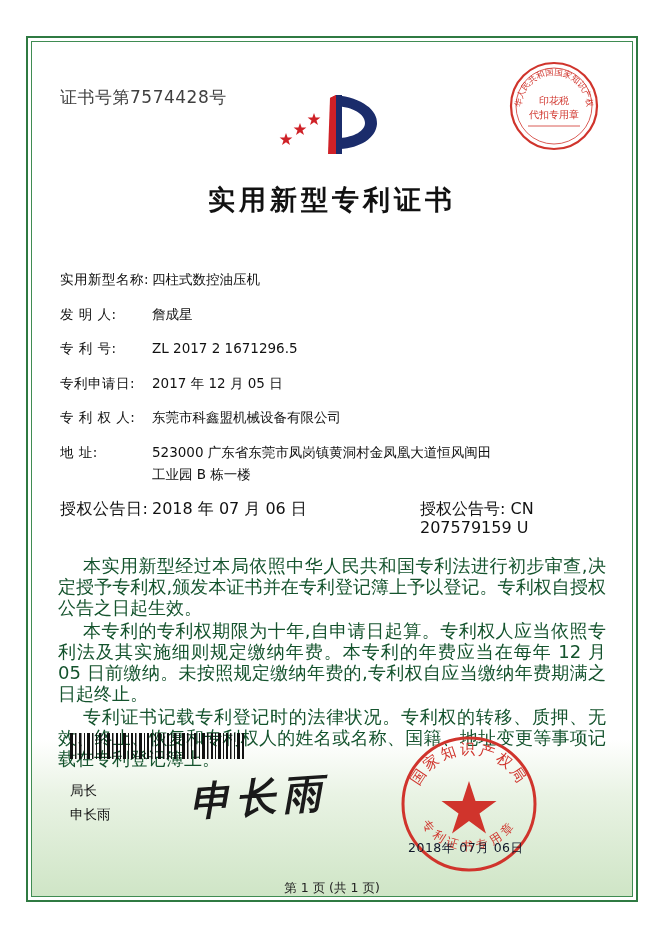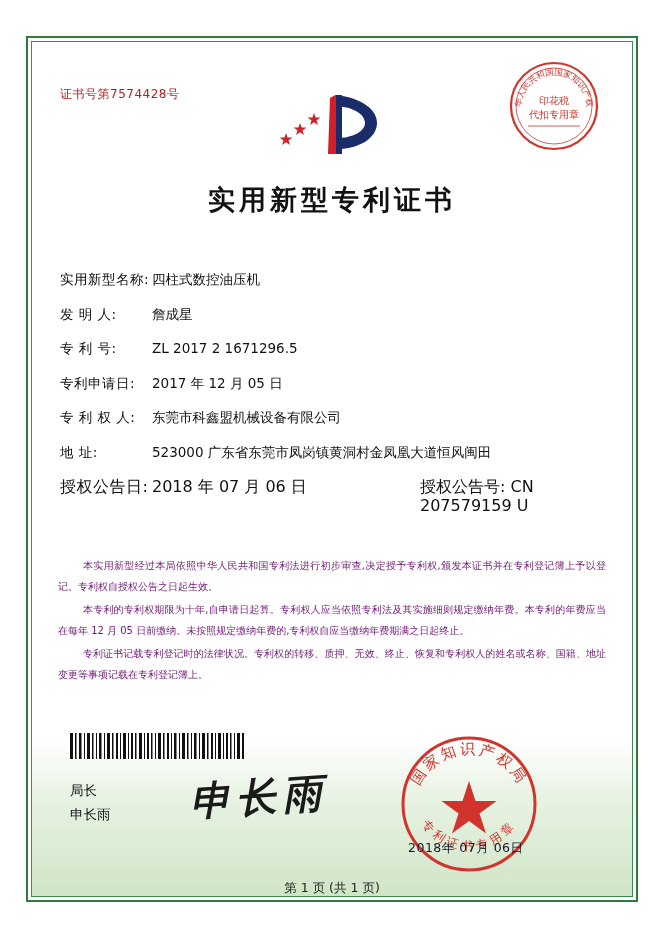--- a/index.html
+++ b/index.html
@@ -52,22 +52,22 @@
     top: 0;
     width: 664px;
     height: 939px;
     z-index: 3;
   }
 
   .cert-no {
     position: absolute;
     left: 60px;
     top: 86px;
-    font-size: 12px;
-    color: #b91c1c;
+    font-size: 17px;
+    color: #404040;
     letter-spacing: 0.5px;
     font-family: "DejaVu Sans", sans-serif;
   }
 
   
   .logo {
     position: absolute;
     left: 278px;
     top: 86px;
     width: 110px;
@@ -121,23 +121,23 @@
     position: absolute;
     left: 360px;
     top: 0;
   }
 
   .paragraphs {
     position: absolute;
     left: 58px;
     top: 555px;
     width: 548px;
-    font-size: 10px;
+    font-size: 18px;
     line-height: 21px;
-    color: #701a75;
+    color: #14532d;
     text-align: justify;
   }
   .paragraphs p {
     margin: 0 0 2px 0;
     text-indent: 25px;
   }
 
   
   .barcode {
     position: absolute;
@@ -262,20 +262,21 @@
         <span class="field-label">专 利 号:</span><span class="field-value">ZL 2017 2 1671296.5</span>
       </div>
       <div class="field-row">
         <span class="field-label">专利申请日:</span><span class="field-value">2017 年 12 月 05 日</span>
       </div>
       <div class="field-row">
         <span class="field-label">专 利 权 人:</span><span class="field-value">东莞市科鑫盟机械设备有限公司</span>
       </div>
       <div class="field-row">
         <span class="field-label">地 址:</span><span class="field-value">523000 广东省东莞市凤岗镇黄洞村金凤凰大道恒风闽田</span>
+        <span class="addr-second">工业园 B 栋一楼</span>
       </div>
       <div class="field-row pub-row">
         <span class="field-label">授权公告日:</span><span class="field-value">2018 年 07 月 06 日</span>
         <span class="pub-right">
           <span>授权公告号:</span>
           <span>CN 207579159 U</span>
         </span>
       </div>
     </div>
 

